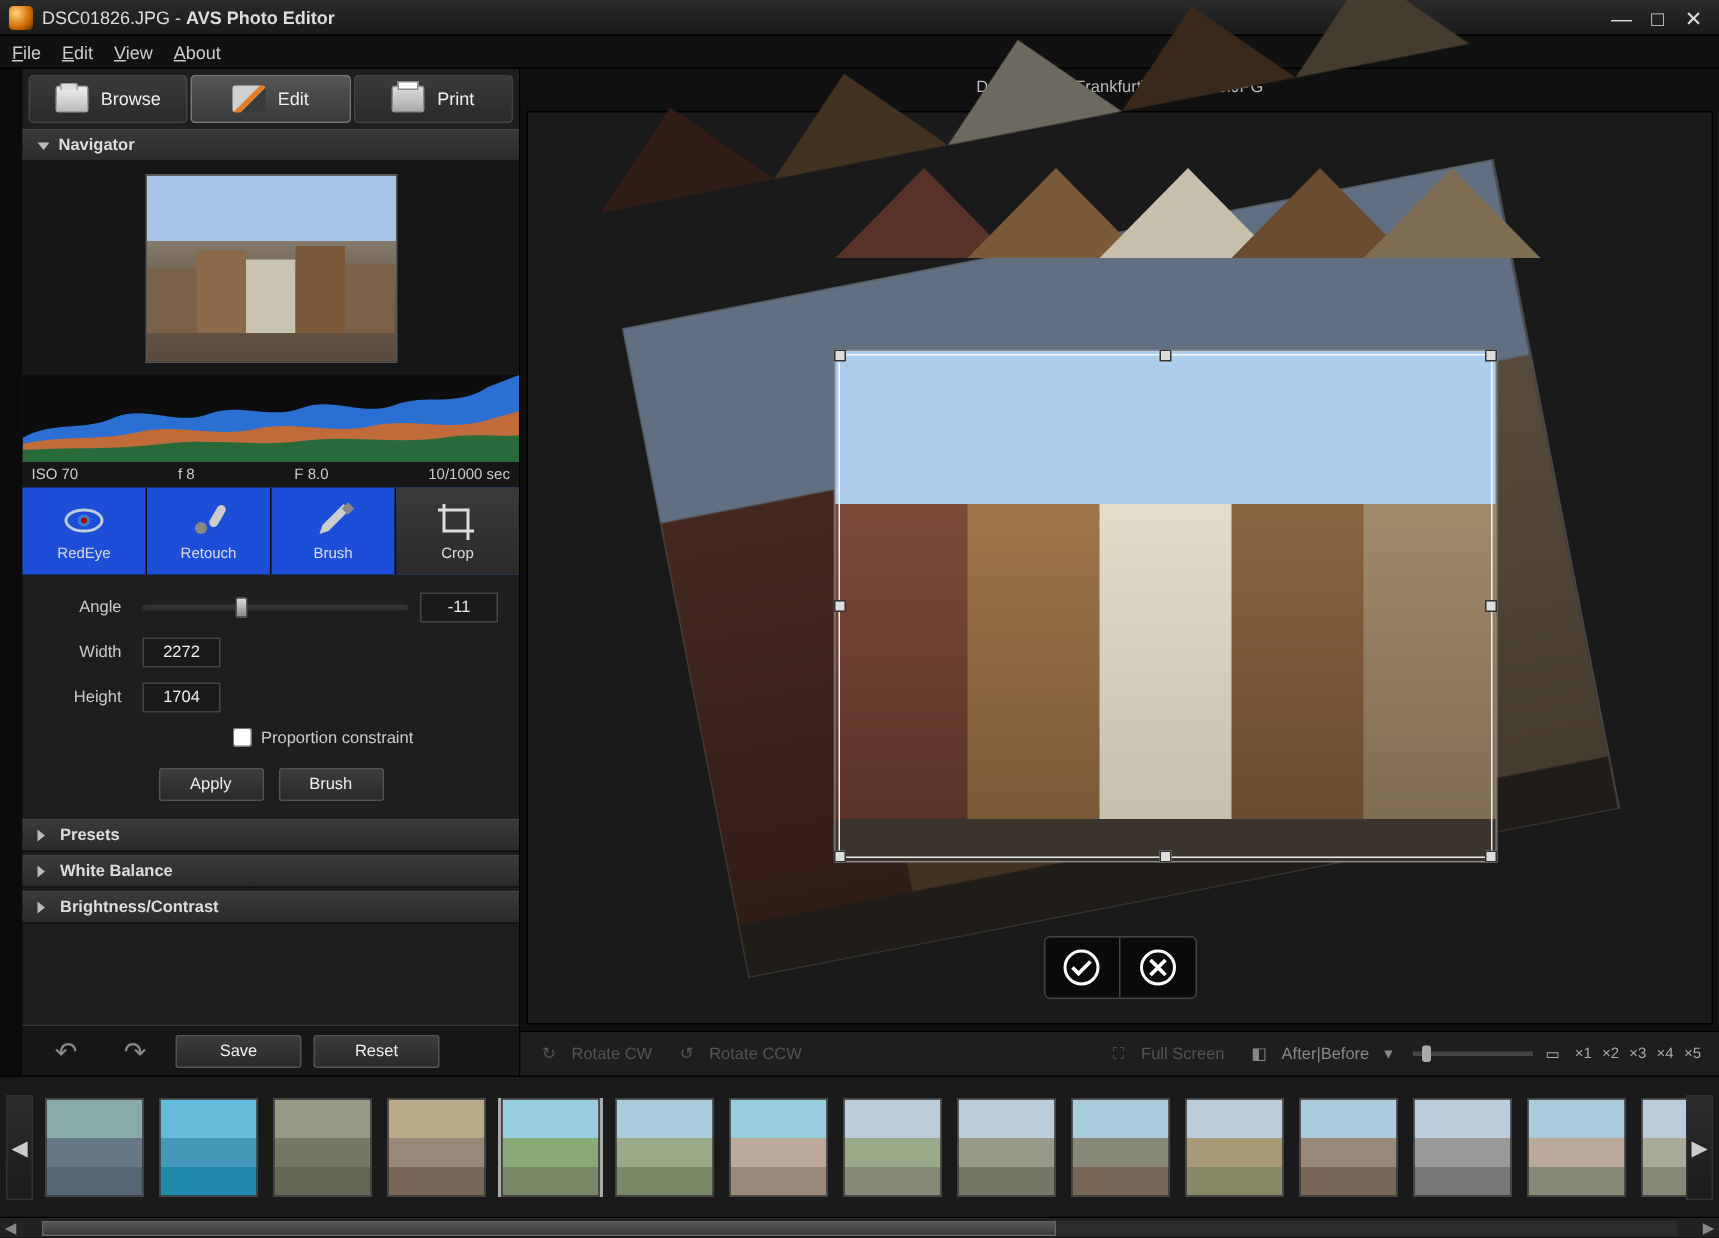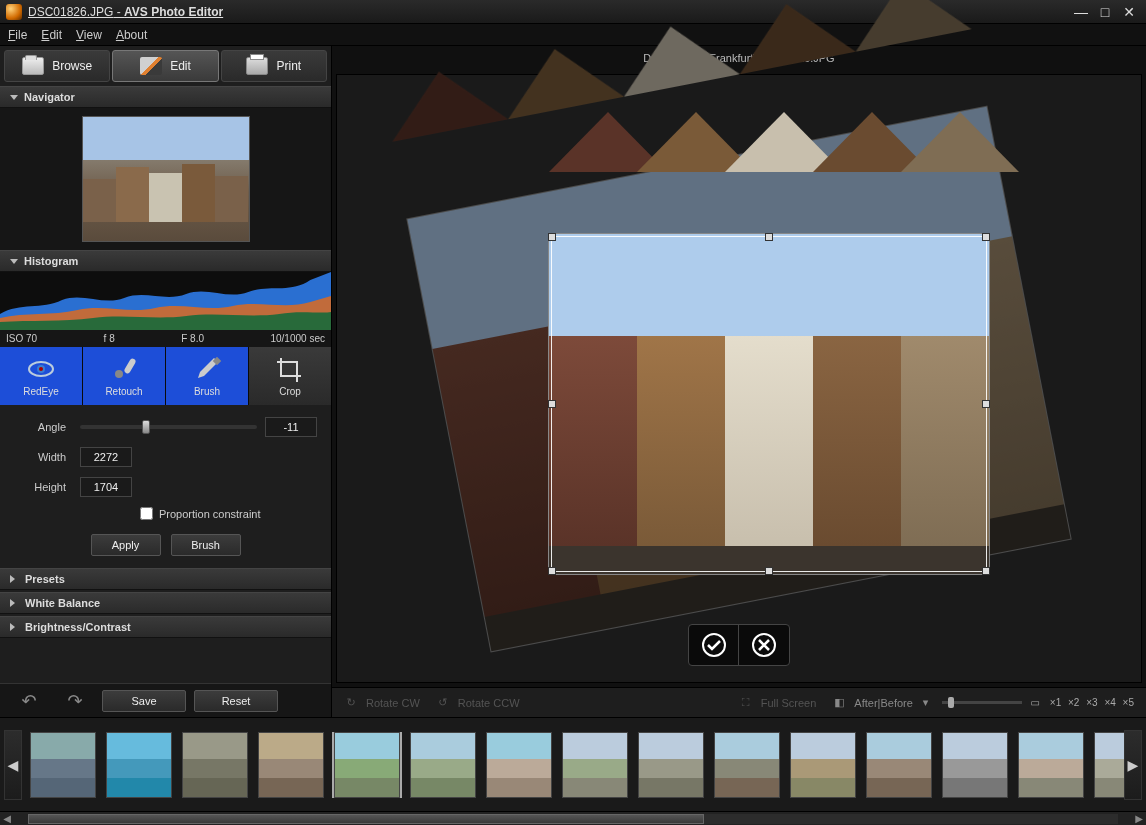--- a/index.html
+++ b/index.html
@@ -1,32 +1,32 @@
 <!DOCTYPE html>
 <html><head>
 <meta charset="utf-8">
 <style>
   * { box-sizing: border-box; margin: 0; padding: 0; font-family: Tahoma, Arial, sans-serif; user-select: none; }
   body { background: #0b0b0b; width: 1146px; height: 825px; overflow: hidden; color: #ccc; font-size: 11px; }
 
   
   .titlebar { height: 24px; background: linear-gradient(#2a2a2a,#1a1a1a); display: flex; align-items: center; padding: 0 6px; border-bottom: 1px solid #000; }
   .titlebar .app-icon { width: 16px; height: 16px; margin-right: 6px; background: radial-gradient(circle at 30% 30%, #ffd27a, #d16a00 60%, #5a2b00); border-radius: 3px; }
-  .titlebar .title-text { color: #ddd; font-size: 12px; flex: 1; white-space: nowrap; text-decoration: underline; }
+  .titlebar .title-text { color: #ddd; font-size: 12px; flex: 1; white-space: nowrap; }
   .win-controls { display: flex; gap: 2px; }
   .win-controls span { width: 22px; height: 16px; display: inline-flex; align-items: center; justify-content: center; color: #ddd; font-size: 14px; cursor: pointer; }
 
   
   .menubar { height: 22px; display: flex; align-items: center; padding: 0 8px; background: #111; border-bottom: 1px solid #000; gap: 14px; font-size: 12px; }
   .menubar span { color: #ccc; cursor: pointer; }
   .menubar span u { text-decoration: underline; }
 
   
   .body { display: flex; height: calc(825px - 24px - 22px - 94px - 14px); }
-  .sidebar { width: 332px; background: #1e1e1e; border-right: 1px solid #000; display: flex; flex-direction: column; }
+  .sidebar { width: 332px; background: #1e1e1e; border-right: 1px solid #000; display: flex; flex-direction: column; margin-left: 15px; }
   .mainpane { flex: 1; background: #101010; display: flex; flex-direction: column; }
 
   
   .mode-tabs { height: 40px; display: flex; padding: 4px; gap: 2px; background: #1e1e1e; }
   .mode-tab { flex: 1; display: flex; align-items: center; justify-content: center; gap: 8px; background: linear-gradient(#3a3a3a,#2a2a2a); border: 1px solid #444; border-radius: 3px; cursor: pointer; color: #eee; font-size: 12px; }
   .mode-tab.active { background: linear-gradient(#555,#3a3a3a); border-color: #777; }
   .mode-tab .ico { width: 22px; height: 18px; }
 
   .ico-browse { background: linear-gradient(#eee,#bbb); border: 1px solid #999; border-radius: 2px; position: relative; }
   .ico-browse::before { content: ""; position: absolute; top: -3px; left: 2px; width: 10px; height: 4px; background: #ddd; border: 1px solid #999; border-bottom: none; border-radius: 2px 2px 0 0; }
@@ -189,24 +189,20 @@
         <div class="roofline">
             <span class="b1"></span>
             <span class="b2"></span>
             <span class="b3"></span>
             <span class="b4"></span>
             <span class="b5"></span>
           </div>
       </div>
     </div>
 
-    <div class="panel-header">
-        <span class="tri"></span>
-        <span>Histogram</span>
-      </div>
     <div class="hist">
       <svg viewBox="0 0 320 58" preserveAspectRatio="none">
         <path d="M0,58 L0,42 C20,30 40,38 60,28 C80,20 100,34 120,26 C140,18 160,30 180,22 C200,14 220,28 240,20 C260,12 280,22 300,8 L320,0 L320,58 Z" fill="#2a6fd1"></path>
         <path d="M0,58 L0,46 C25,40 50,44 75,38 C100,32 125,42 150,36 C175,30 200,40 225,34 C250,28 275,38 300,30 L320,24 L320,58 Z" fill="#d16a2a" opacity="0.9"></path>
         <path d="M0,58 L0,50 C30,48 60,50 90,46 C120,42 150,48 180,44 C210,40 240,46 270,42 C290,38 310,42 320,40 L320,58 Z" fill="#176a3b" opacity="0.9"></path>
       </svg>
     </div>
     <div class="hist-info">
       <span>ISO 70</span>
       <span>f 8</span>

